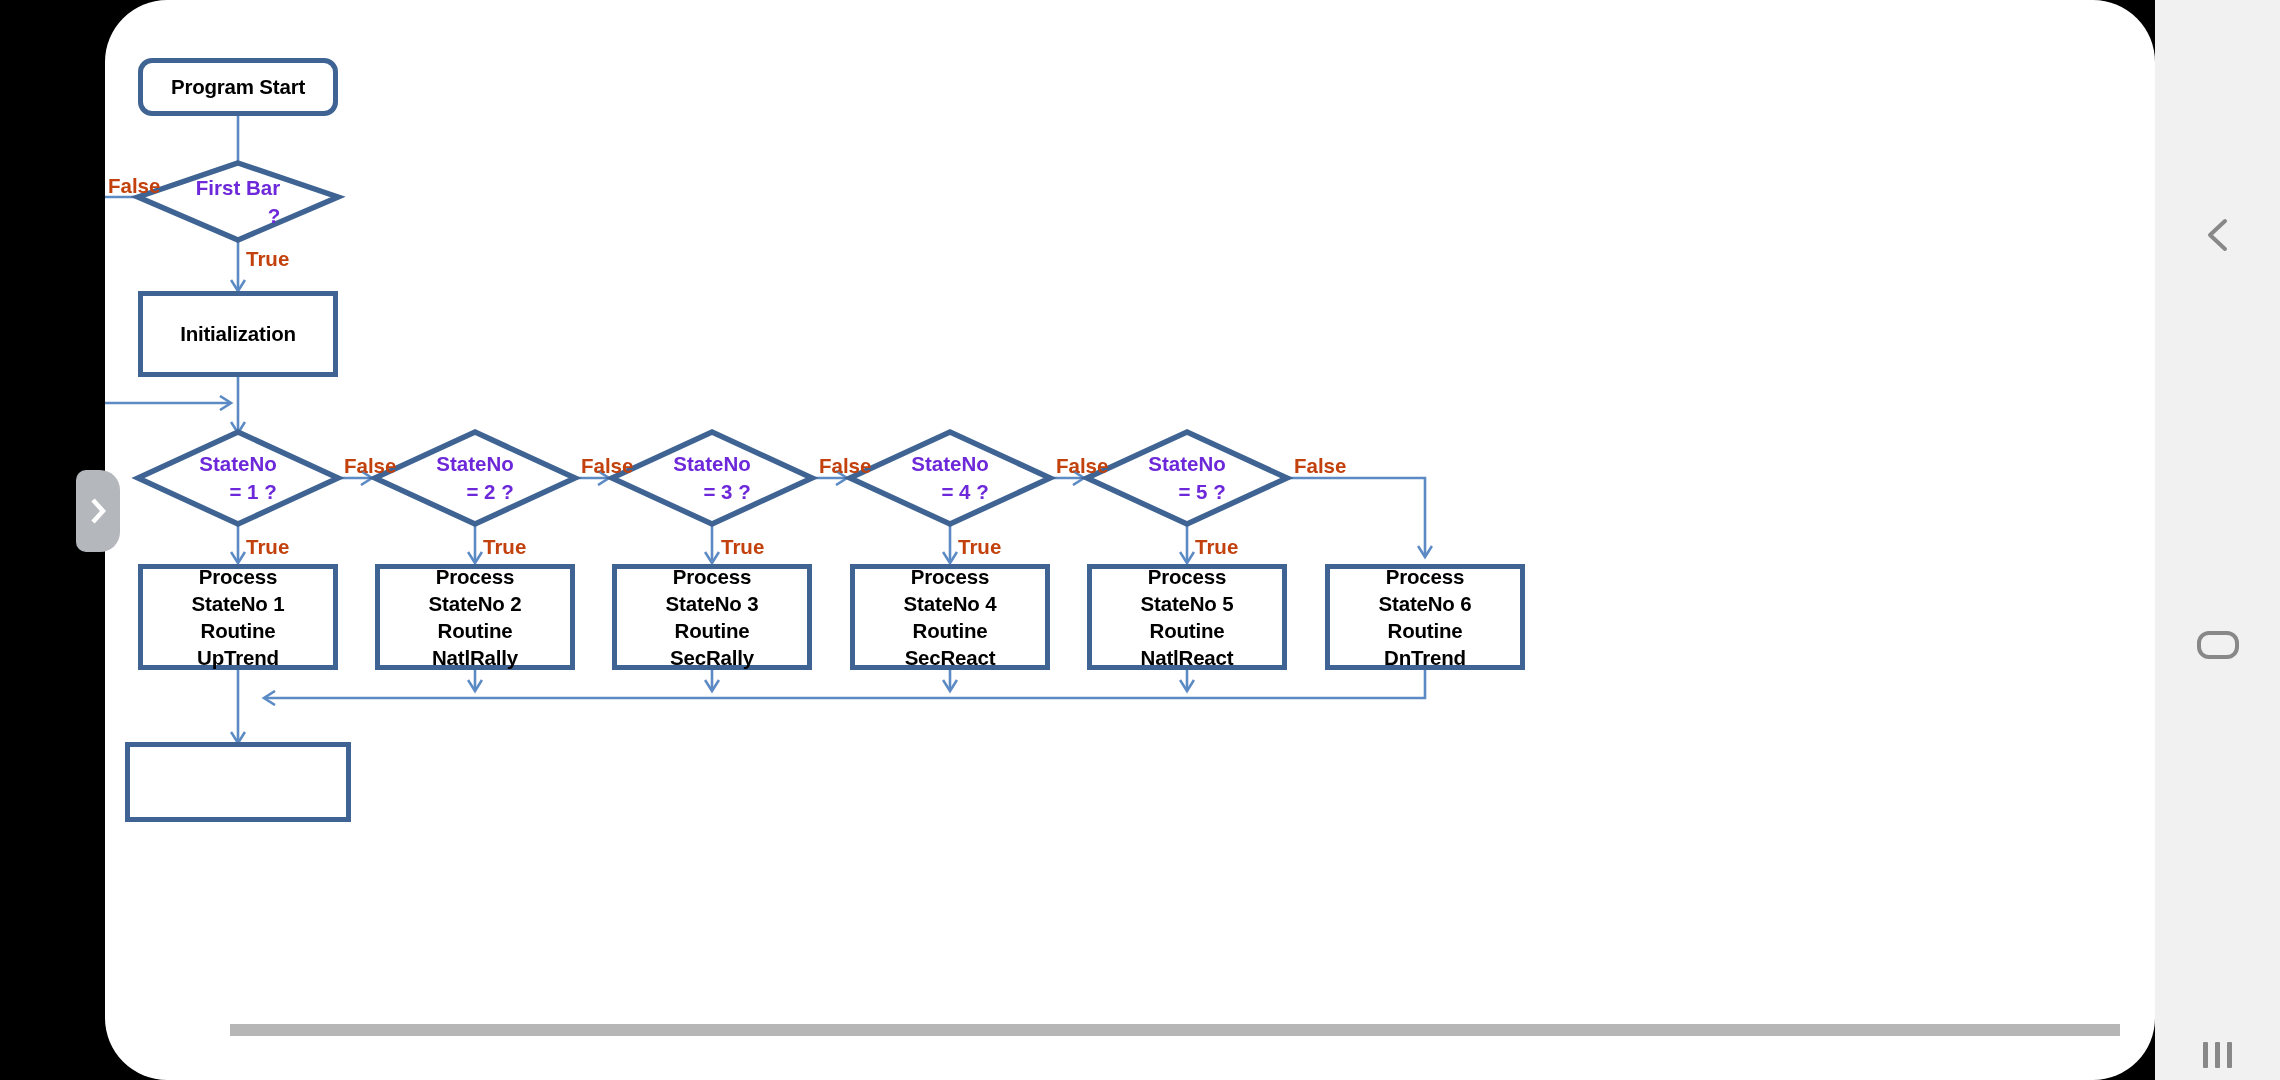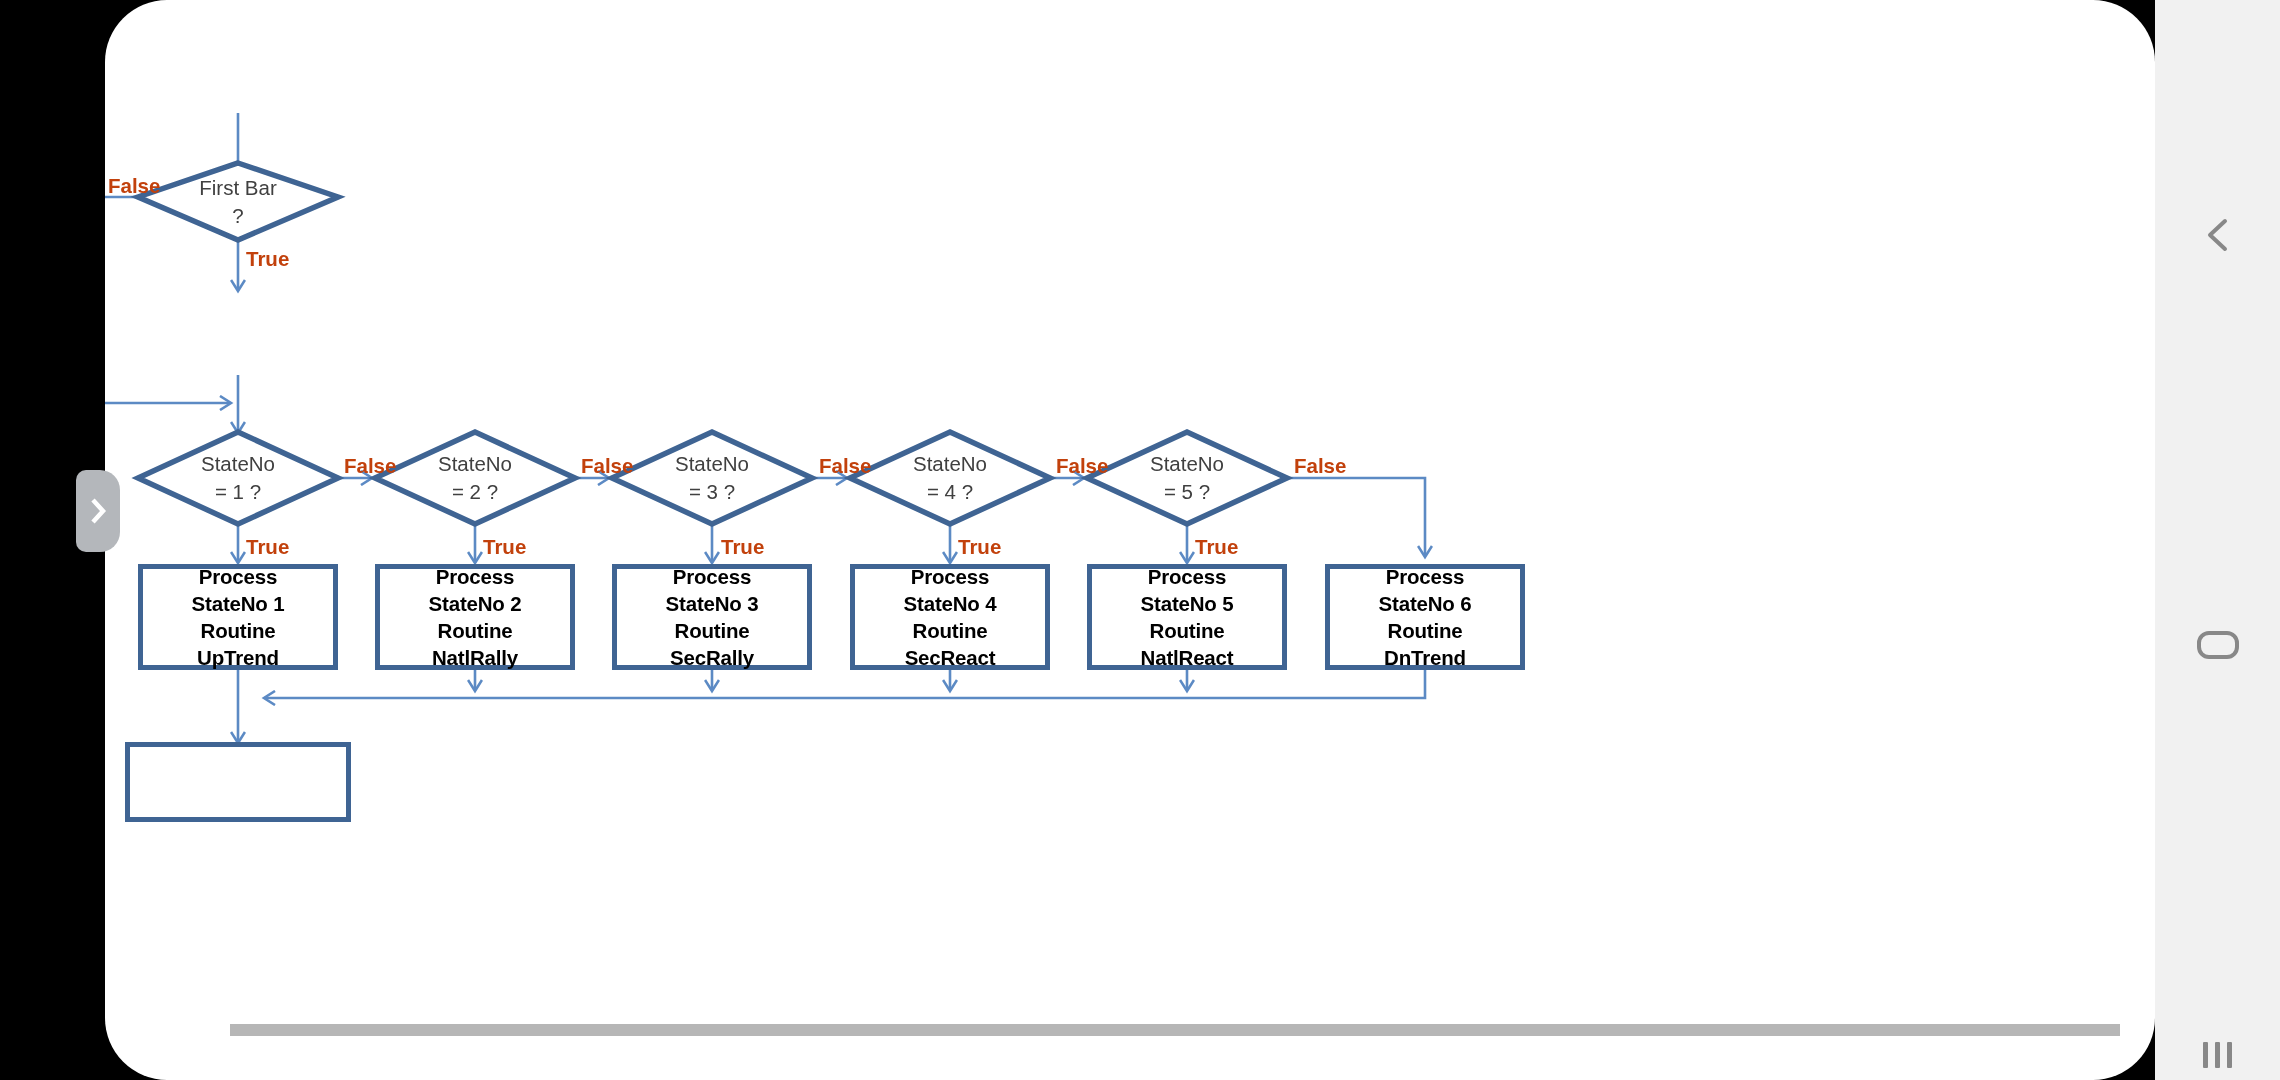--- a/index.html
+++ b/index.html
@@ -58,24 +58,24 @@
     font-size: 20.5px;
   }
   .proc.round { border-radius: 14px; }
   .proc .lines { white-space: pre-line; }
 
   .diamond-label {
     position: absolute;
     display: flex;
     align-items: center;
     justify-content: center;
-    text-align: center;
+    text-align: right;
     font-size: 20.5px;
-    font-weight: normal;
-    color: #404040;
+    font-weight: bold;
+    color: #6d28d9;
     line-height: 1.35;
     white-space: pre-line;
     z-index: 4;
     pointer-events: none;
   }
 
   
   .elabel {
     position: absolute;
     font-size: 20.5px;
@@ -208,21 +208,27 @@
 = 1 ?</div>
       <div class="diamond-label" style="left:270px; top:432px; width:200px; height:92px;">StateNo
 = 2 ?</div>
       <div class="diamond-label" style="left:507px; top:432px; width:200px; height:92px;">StateNo
 = 3 ?</div>
       <div class="diamond-label" style="left:745px; top:432px; width:200px; height:92px;">StateNo
 = 4 ?</div>
       <div class="diamond-label" style="left:982px; top:432px; width:200px; height:92px;">StateNo
 = 5 ?</div>
 
-
+      <div class="node proc round" style="left:33px; top:58px; width:200px; height:58px;">
+        <span class="lines">Program Start</span>
+      </div>
+
+      <div class="node proc" style="left:33px; top:291px; width:200px; height:86px;">
+        <span class="lines">Initialization</span>
+      </div>
 
       <div class="node proc" style="left:33px; top:564px; width:200px; height:106px;">
         <span class="lines">Process
 StateNo 1
 Routine
 UpTrend</span>
       </div>
       <div class="node proc" style="left:270px; top:564px; width:200px; height:106px;">
         <span class="lines">Process
 StateNo 2

